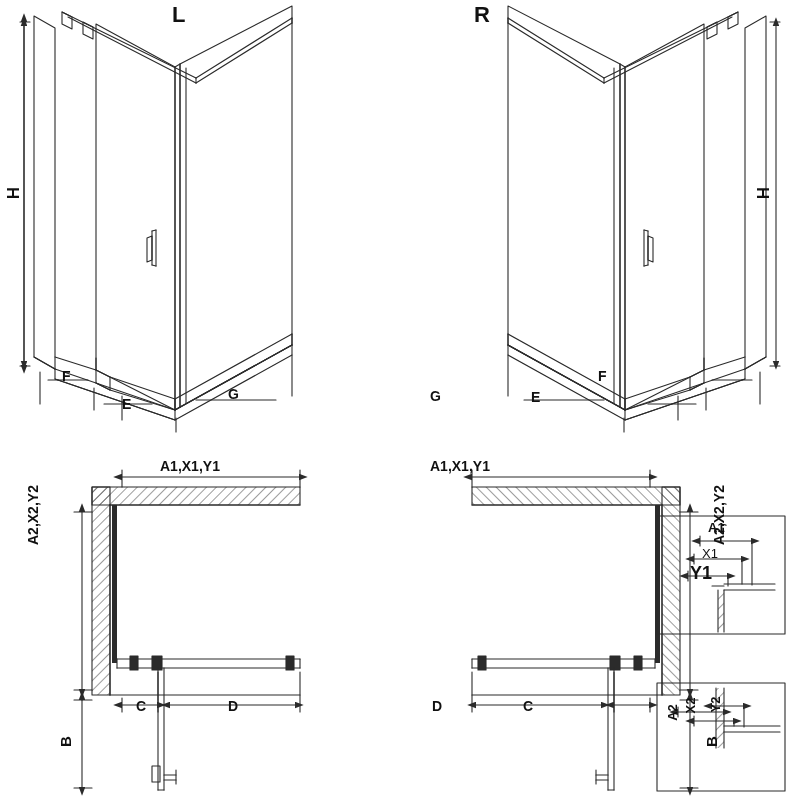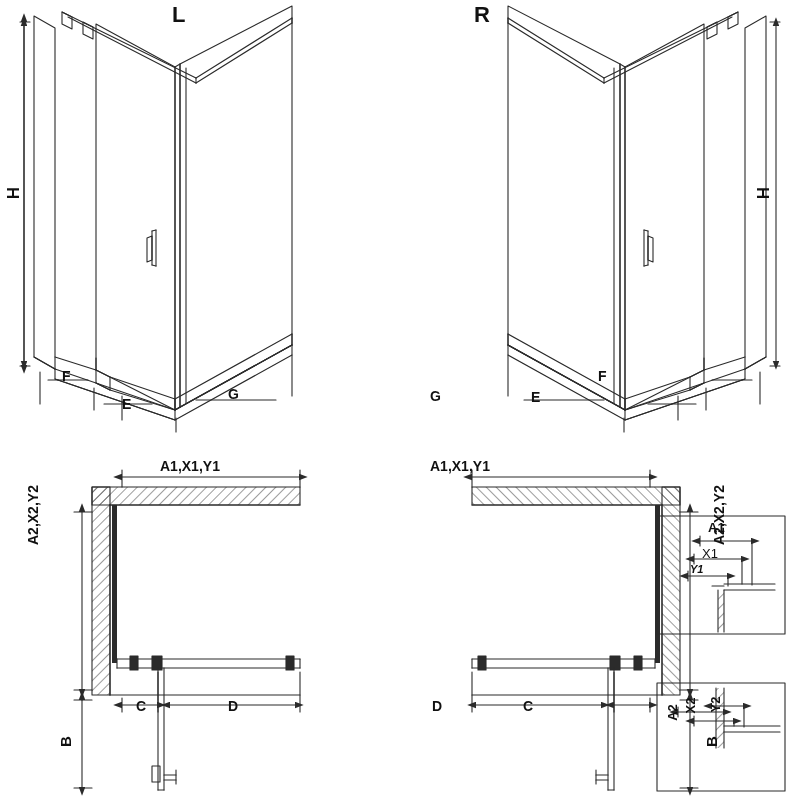--- a/index.html
+++ b/index.html
@@ -298,19 +298,19 @@
 <div class="lbl" style="left:60px;top:733px;font-size:15px;font-weight:bold;transform:rotate(-90deg);">B</div>
 <div class="lbl" style="left:706px;top:733px;font-size:15px;font-weight:bold;transform:rotate(-90deg);">B</div>
 
 <div class="lbl" style="left:136px;top:698px;font-size:14px;font-weight:bold;">C</div>
 <div class="lbl" style="left:228px;top:698px;font-size:14px;font-weight:bold;">D</div>
 <div class="lbl" style="left:432px;top:698px;font-size:14px;font-weight:bold;">D</div>
 <div class="lbl" style="left:523px;top:698px;font-size:14px;font-weight:bold;">C</div>
 
 <div class="lbl" style="left:708px;top:520px;font-size:13px;font-weight:bold;">A1</div>
 <div class="lbl" style="left:702px;top:546px;font-size:13px;font-weight:normal;">X1</div>
-<div class="lbl" style="left:690px;top:563px;font-size:11px;font-weight:bold;font-style:italic;">Y1</div>
+<div class="lbl" style="left:690px;top:563px;font-size:18px;font-weight:bold;">Y1</div>
 
 <div class="lbl" style="left:664px;top:705px;font-size:13px;font-weight:bold;transform:rotate(-90deg);">A2</div>
 <div class="lbl" style="left:683px;top:698px;font-size:13px;font-weight:bold;transform:rotate(-90deg);">X2</div>
 <div class="lbl" style="left:708px;top:697px;font-size:13px;font-weight:bold;transform:rotate(-90deg);">Y2</div>
 
 </div>
 
 </body></html>

